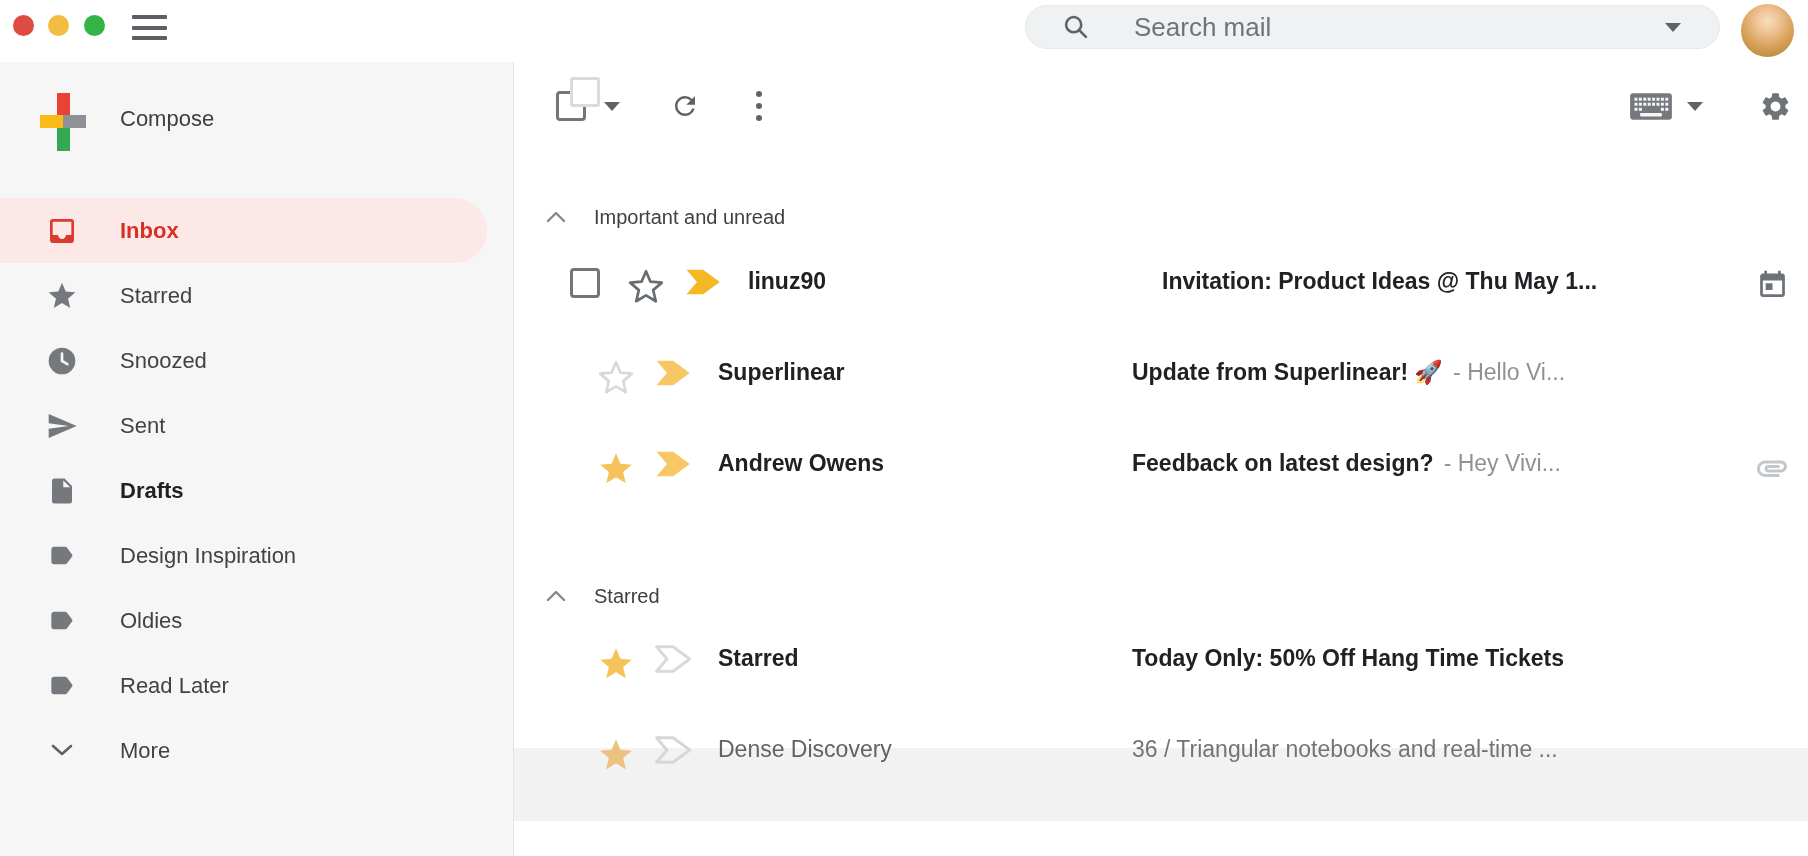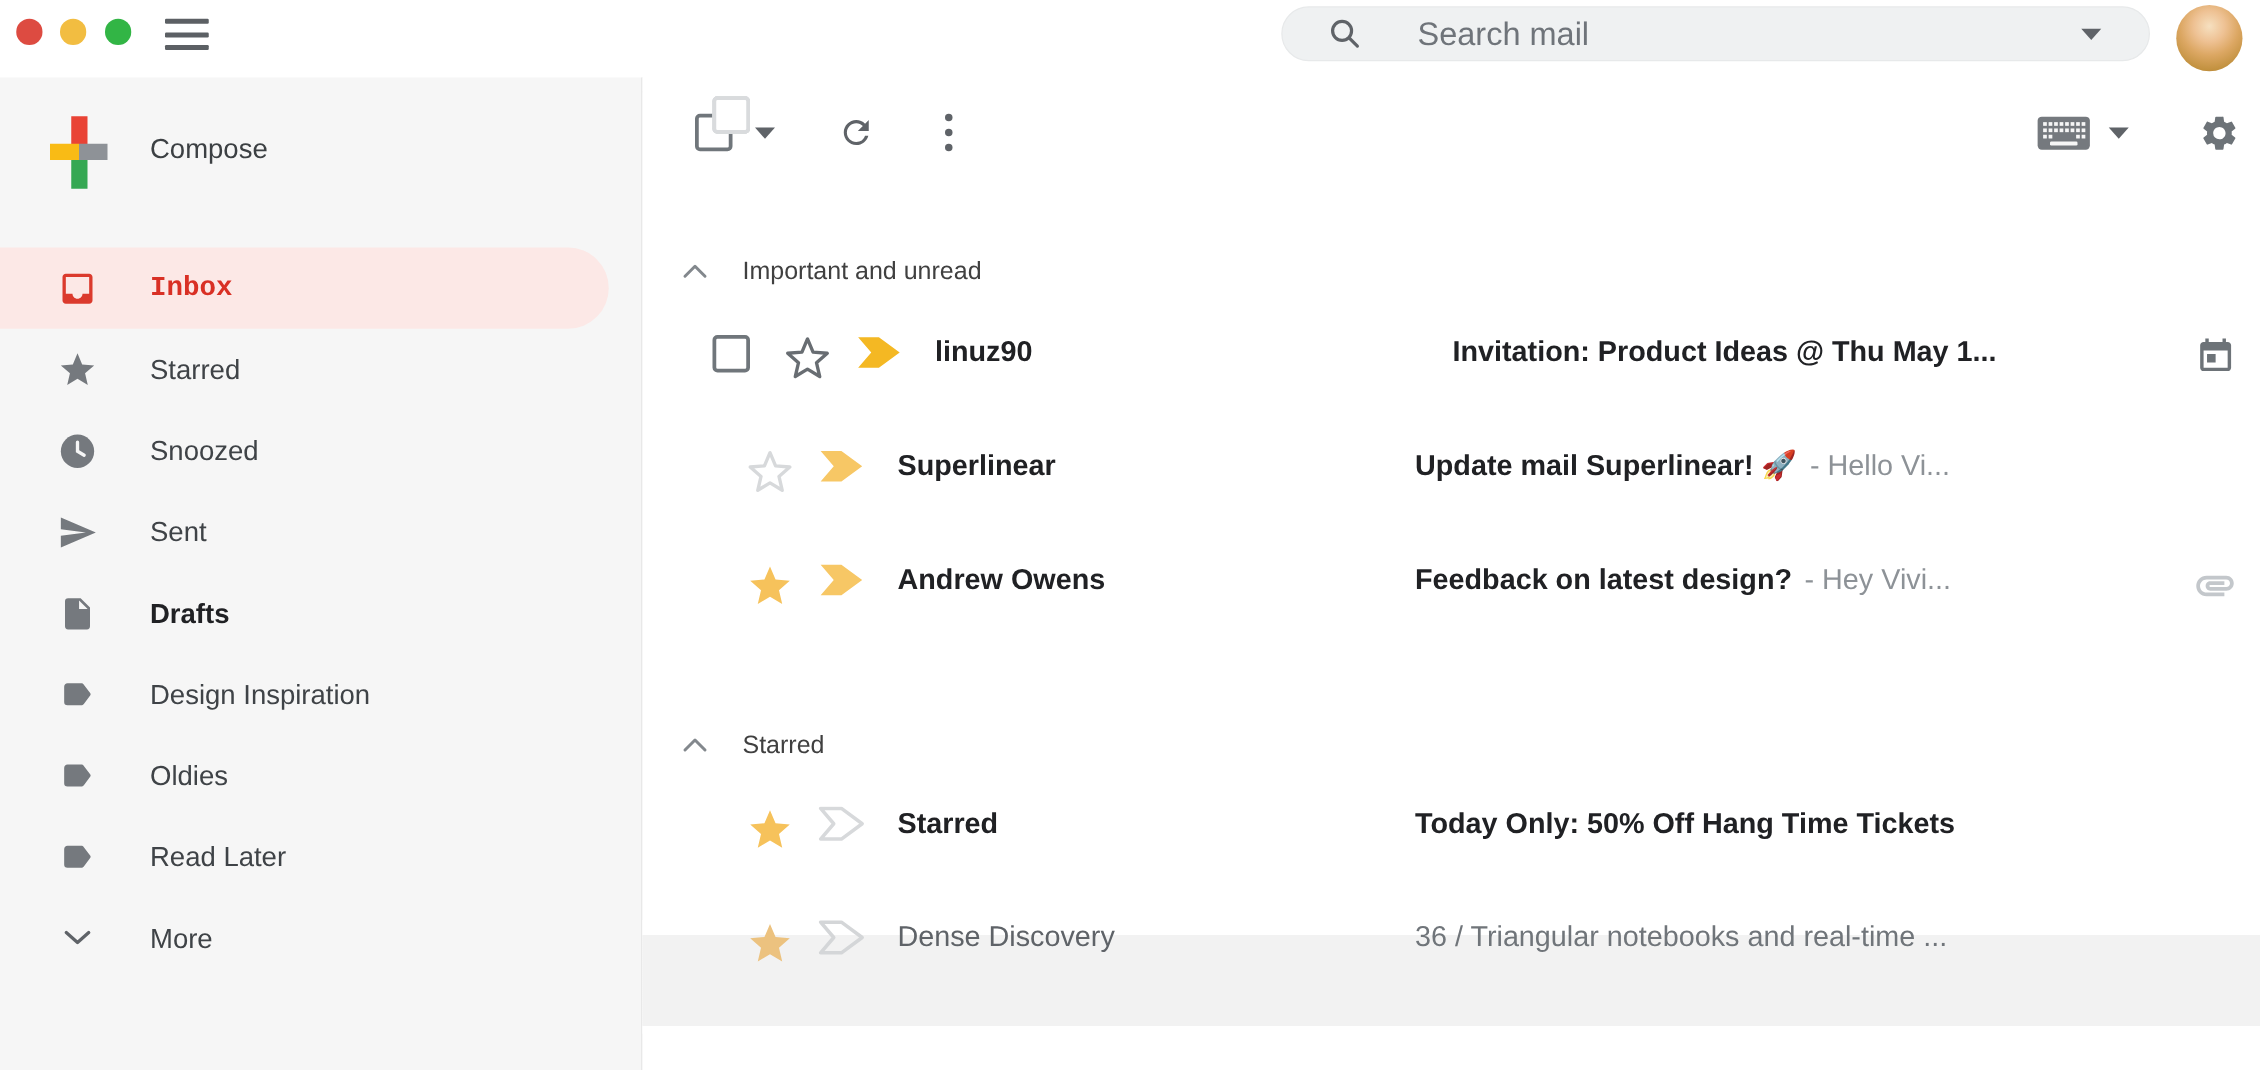--- a/index.html
+++ b/index.html
@@ -34,21 +34,21 @@
   .plus { position:absolute; left:40px; top:0; width:48px; height:60px; }
   .plus .v { position:absolute; left:17px; top:1px; width:13px; height:58px;
     background:linear-gradient(#e94335 0 50%, #35a853 50% 100%); }
   .plus .h { position:absolute; left:0; top:23px; width:46px; height:13px;
     background:linear-gradient(90deg, #f9bb15 0 50%, #8e9297 50% 100%); }
   .compose-label { position:absolute; left:120px; top:14px; font-size:22px; font-weight:500; color:#3c4043; }
   .nav { margin-top:46px; }
   .nav-item { height:65px; display:flex; align-items:center; padding-left:44px; cursor:pointer; }
   .nav-item .ic { width:36px; height:36px; display:flex; align-items:center; justify-content:center; }
   .nav-item .lbl { margin-left:40px; font-size:22px; color:#3f4347; }
-  .nav-item.active { width:487px; background:#fce8e6; border-radius:0 33px 33px 0;font-family:Liberation Mono, monospace; }
+  .nav-item.active { width:487px; background:#fce8e6; border-radius:0 33px 33px 0; }
   .nav-item.active .lbl { color:#d93025; font-weight:700; }
   .nav-item.bold .lbl { color:#202124; font-weight:700; }
 
   
   .list-toolbar { height:88px; display:flex; align-items:center; padding:0 16px 0 42px; }
   .cb { width:30px; height:30px; border:3px solid #70767b; border-radius:4px; background:#fff; cursor:pointer; }
   .cb.light { border-color:#d9dbdd; }
   .list-toolbar .caret { margin-left:18px; }
   .tb-refresh { margin-left:50px; cursor:pointer; display:flex; }
   .tb-dots { margin-left:56px; cursor:pointer; display:flex; flex-direction:column; gap:6px; }
@@ -285,21 +285,21 @@
       <svg width="38" height="38" viewBox="0 0 24 24">
           <path fill="none" stroke="#d7d9db" stroke-width="1.7" stroke-linejoin="round" d="M12 17.27 18.18 21l-1.64-7.03L22 9.24l-7.19-.61L12 2 9.19 8.63 2 9.24l5.46 4.73L5.82 21z"></path>
         </svg>
     </span>
     <span class="marker">
       <svg width="44" height="28" viewBox="0 0 24 16">
           <path fill="#f7c765" d="M2 1h9.5L21 8l-9.5 7H2l6-7z"></path>
         </svg>
     </span>
     <span class="sender">Superlinear</span>
-    <span class="subjectwrap"><span class="subject">Update mail Superlinear! 🚀</span><span class="snippet">- Hello Vi...</span></span>
+    <span class="subjectwrap"><span class="subject">Update from Superlinear! 🚀</span><span class="snippet">- Hello Vi...</span></span>
   </div>
 
   <div class="email-row">
     <span class="cb light"></span>
     <span class="star">
       <svg width="38" height="38" viewBox="0 0 24 24">
           <path fill="#f6c25b" d="M12 17.27 18.18 21l-1.64-7.03L22 9.24l-7.19-.61L12 2 9.19 8.63 2 9.24l5.46 4.73L5.82 21z"></path>
         </svg>
     </span>
     <span class="marker">

